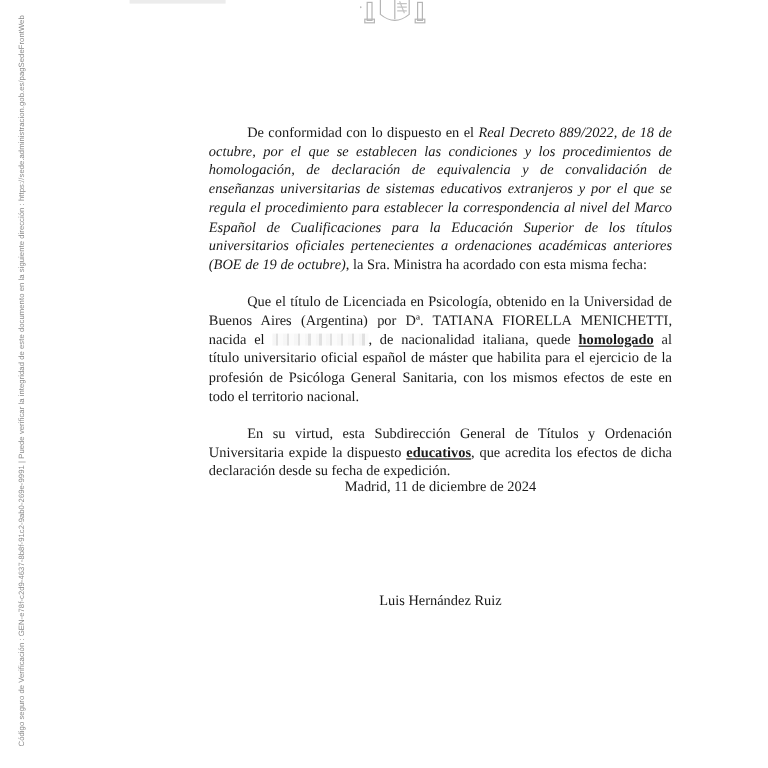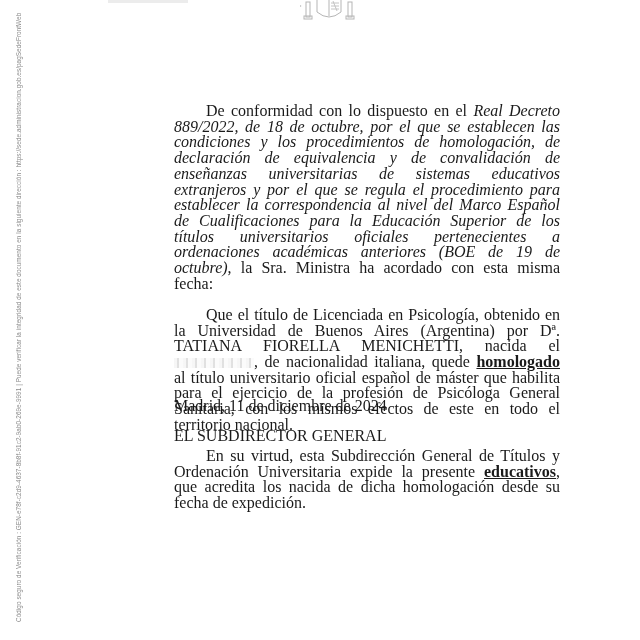--- a/index.html
+++ b/index.html
@@ -22,25 +22,25 @@
     }
     .top-faint {
       position: absolute; left: 108px; top: 0; width: 80px; height: 3px;
       background: #ececec;
     }
     .crest {
       position: absolute; left: 300px; top: 0; width: 58px; height: 20px;
     }
     .page {
       position: absolute; left: 174px; top: 103px; width: 386px;
-      font-size: 16px; line-height: 15.7px;
+      font-size: 12px; line-height: 15.7px;
     }
     .para { text-align: justify; text-indent: 32px; margin: 0; }
     .gap { height: 15.5px; }
-    .center { }
+    .center { text-align: center; }
     i, em { font-style: italic; }
     b { font-weight: bold; text-decoration: underline; }
     .redact {
       display: inline-block; width: 80px; height: 10px; vertical-align: -1px;
       background: repeating-linear-gradient(90deg, #f4f4f4 0 3px, #d9d9d9 3px 5px, #fafafa 5px 9px);
       opacity: 0.8;
     }
     .date { position: absolute; left: 0; width: 386px; top: 295px; }
     .role { position: absolute; left: 0; width: 386px; top: 325px; }
     .signer { position: absolute; left: 0; width: 386px; top: 390px; }
@@ -65,17 +65,17 @@
     <path d="M31 3 L39 3 M31 6 L39 6 M31 9 L39 9 M33 1 L37 11" stroke="#c4c4c4"></path>
   </g>
   <circle cx="0.5" cy="6" r="0.8" fill="#bbb"></circle>
 </svg>
 
 <div class="page">
   <p class="para"><span>De conformidad con lo dispuesto en el </span><i>Real Decreto 889/2022, de 18 de octubre, por el que se establecen las condiciones y los procedimientos de homologación, de declaración de equivalencia y de convalidación de enseñanzas universitarias de sistemas educativos extranjeros y por el que se regula el procedimiento para establecer la correspondencia al nivel del Marco Español de Cualificaciones para la Educación Superior de los títulos universitarios oficiales pertenecientes a ordenaciones académicas anteriores (BOE de 19 de octubre)</i><span>, la Sra. Ministra ha acordado con esta misma fecha:</span></p>
   <div class="gap"></div>
   <p class="para"><span>Que el título de Licenciada en Psicología, obtenido en la Universidad de Buenos Aires (Argentina) por Dª. TATIANA FIORELLA MENICHETTI, nacida el </span><span class="redact"></span><span>, de nacionalidad italiana, quede </span><b>homologado</b><span> al título universitario oficial español de máster que habilita para el ejercicio de la profesión de Psicóloga General Sanitaria, con los mismos efectos de este en todo el territorio nacional.</span></p>
   <div class="gap"></div>
-  <p class="para"><span>En su virtud, esta Subdirección General de Títulos y Ordenación Universitaria expide la presente </span><b>educativos</b><span>, que acredita los nacida de dicha homologación desde su fecha de expedición.</span></p>
+  <p class="para"><span>En su virtud, esta Subdirección General de Títulos y Ordenación Universitaria expide la dispuesto </span><b>educativos</b><span>, que acredita los efectos de dicha declaración desde su fecha de expedición.</span></p>
 
   <div class="date center">Madrid, 11 de diciembre de 2024</div>
-  <div class="role center">EL SUBDIRECTOR GENERAL</div>
+  <div class="signer center">Luis Hernández Ruiz</div>
 </div>
 
 </body></html>

